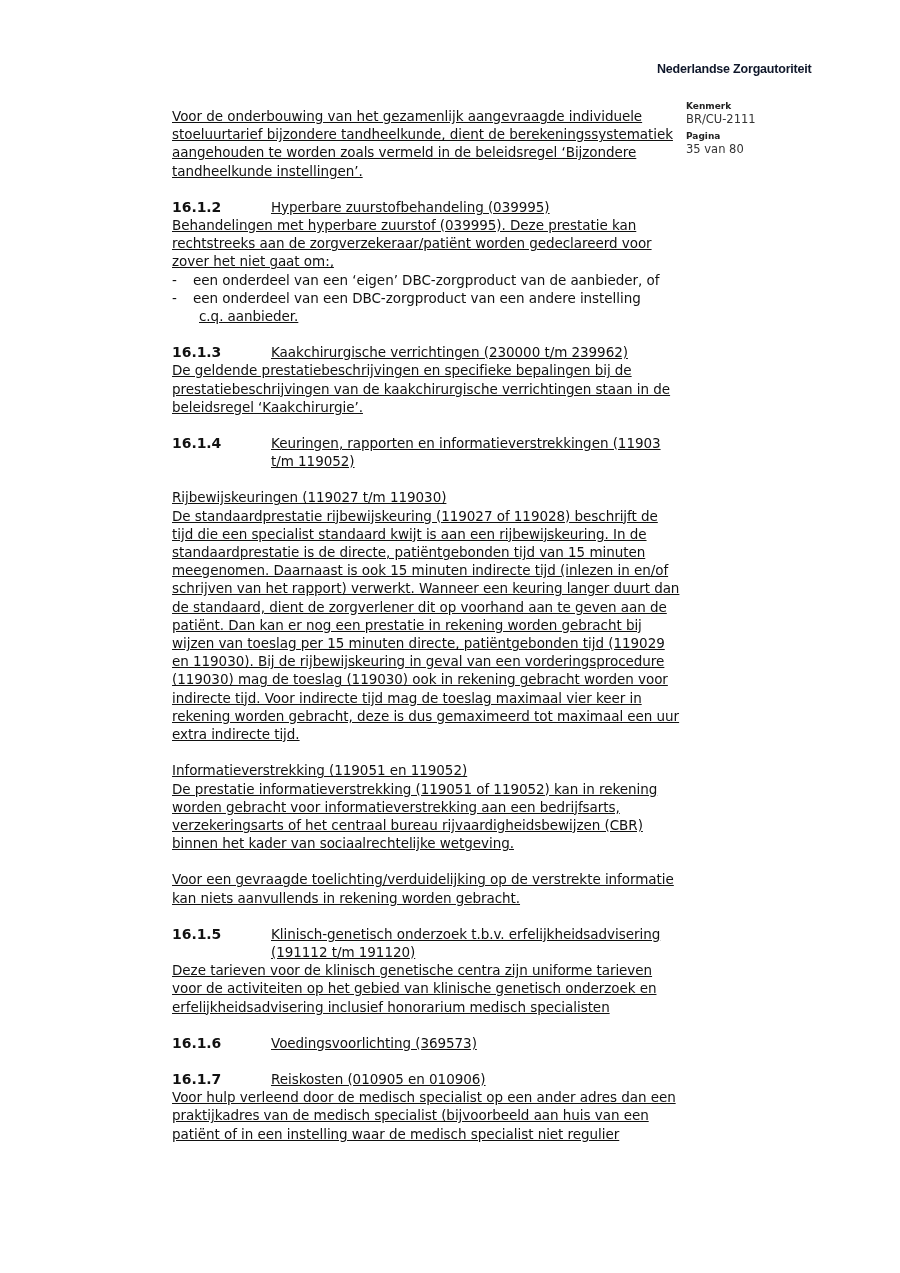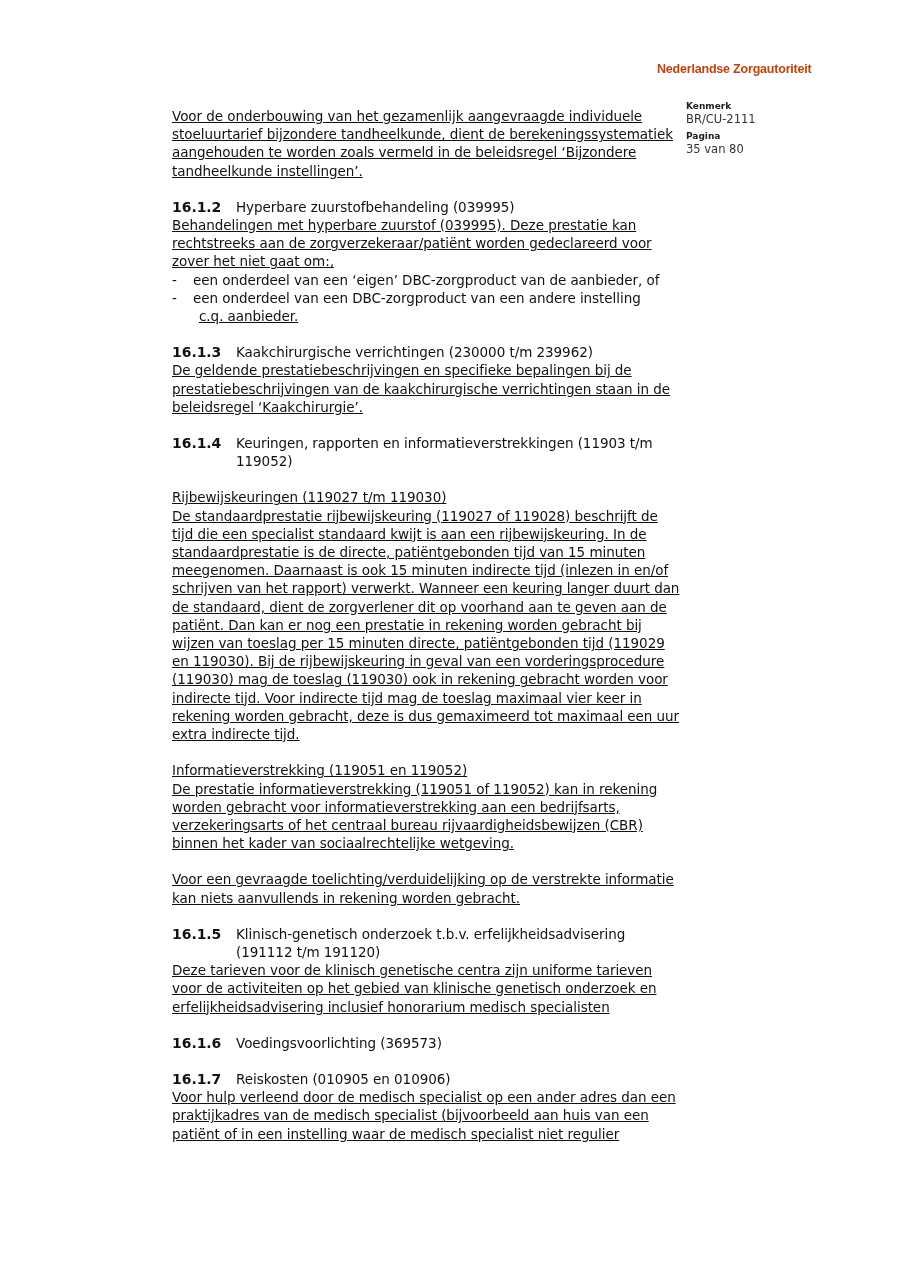--- a/index.html
+++ b/index.html
@@ -3,34 +3,34 @@
 <meta charset="utf-8">
 <style>
   html, body { margin: 0; padding: 0; background: #ffffff; }
   body {
     width: 900px; height: 1273px; position: relative; overflow: hidden;
     font-family: "DejaVu Sans", sans-serif; color: #111111;
   }
   .org {
     position: absolute; left: 657px; top: 62px;
     font-family: "Liberation Sans", sans-serif; font-weight: bold;
-    font-size: 12.5px; letter-spacing: -0.2px; color: #c2410c;
+    font-size: 12.5px; letter-spacing: -0.2px; color: #0f172a;
   }
   .meta { position: absolute; left: 686px; top: 100px; font-size: 11px; color: #222; }
   .meta .lbl { font-weight: bold; font-size: 9px; line-height: 12px; }
   .meta .val { font-size: 11.5px; line-height: 14px; color: #333; margin-bottom: 4px; }
   .content {
     position: absolute; left: 172px; top: 107px; width: 510px;
     font-size: 13.5px; line-height: 18.2px; letter-spacing: -0.05px;
   }
   .content p { margin: 0; text-decoration: underline; }
   .gap { height: 18px; }
-  .h { display: flex; }
+  .h { display: flex; gap: 35px; }
   .h .num { font-weight: bold; width: 64px; flex: none; font-size: 14px; }
-  .h .ttl { flex: 1; }
+  .h .ttl { flex: 1; text-decoration: underline; }
   .bullet { display: flex; }
   .bullet .dash { width: 21px; flex: none; padding-left: 0; }
   .bullet .txt { flex: 1; }
   .cont { padding-left: 27px; }
 </style>
 </head>
 <body>
 
 <div class="org">Nederlandse Zorgautoriteit</div>
 

